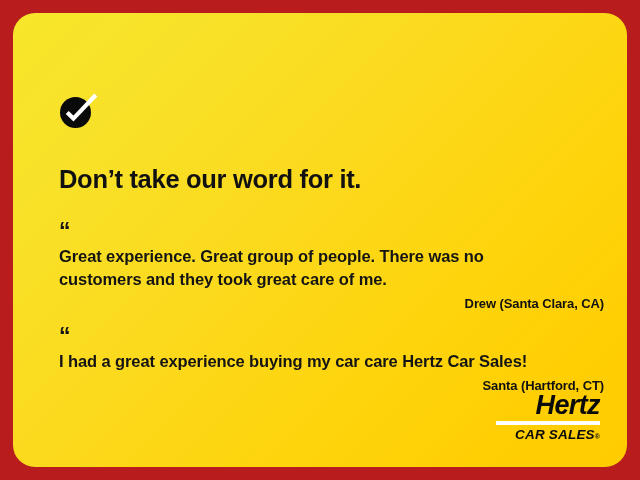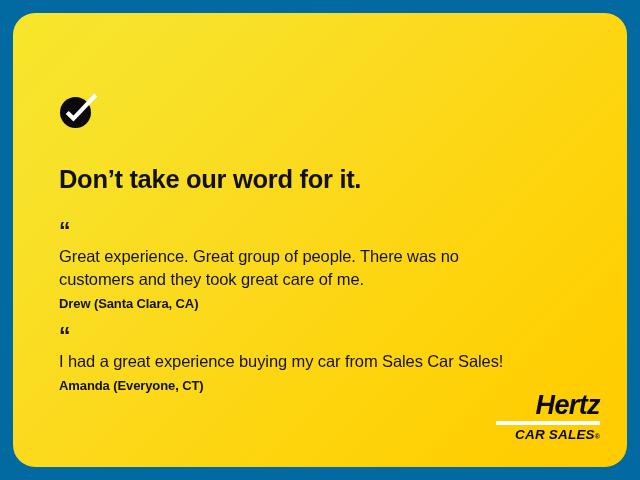--- a/index.html
+++ b/index.html
@@ -12,21 +12,21 @@
   }
   body {
     font-family: "Liberation Sans", sans-serif;
     -webkit-font-smoothing: antialiased;
   }
 
   .stage {
     position: relative;
     width: 640px;
     height: 480px;
-    background: #0369a1;
+    background: #b91c1c;
   }
 
   .testimonial-card {
     position: absolute;
     left: 13px;
     top: 13px;
     width: 614px;
     height: 454px;
     border-radius: 22px;
     background: linear-gradient(135deg,
@@ -77,34 +77,35 @@
     line-height: 14px;
     height: 16px;
     letter-spacing: 0.5px;
   }
 
   .quote-text {
     display: block;
     margin-top: 5px;
     color: #141414;
     font-size: 16.5px;
-    font-weight: 400;
+    font-weight: 700;
     line-height: 23px;
     letter-spacing: -0.1px;
   }
   .quote-line { display: block; white-space: nowrap; }
 
   .quote-attrib {
     display: block;
     margin-top: 4px;
     color: #111111;
     font-size: 13px;
     font-weight: 700;
     line-height: 17px;
     letter-spacing: -0.1px;
+    text-align: right;
   }
 
   
   .brand-logo {
     position: absolute;
     right: 27px;
     bottom: 22px;
     width: 104px;
     text-align: right;
   }
@@ -166,23 +167,23 @@
       <span class="quote-text">
         <span class="quote-line">Great experience. Great group of people. There was no</span>
         <span class="quote-line">customers and they took great care of me.</span>
       </span>
       <span class="quote-attrib">Drew (Santa Clara, CA)</span>
     </div>
 
     <div class="quote-block quote-block-2">
       <span class="quote-mark">“</span>
       <span class="quote-text">
-        <span class="quote-line">I had a great experience buying my car from Sales Car Sales!</span>
+        <span class="quote-line">I had a great experience buying my car care Hertz Car Sales!</span>
       </span>
-      <span class="quote-attrib">Amanda (Everyone, CT)</span>
+      <span class="quote-attrib">Santa (Hartford, CT)</span>
     </div>
 
     <div class="brand-logo">
       <span class="brand-wordmark">Hertz</span>
       <span class="brand-rule"></span>
       <span class="brand-subwordmark"><span>CAR SALES</span><span class="brand-reg">®</span></span>
     </div>
 
   </div>
 </div>

